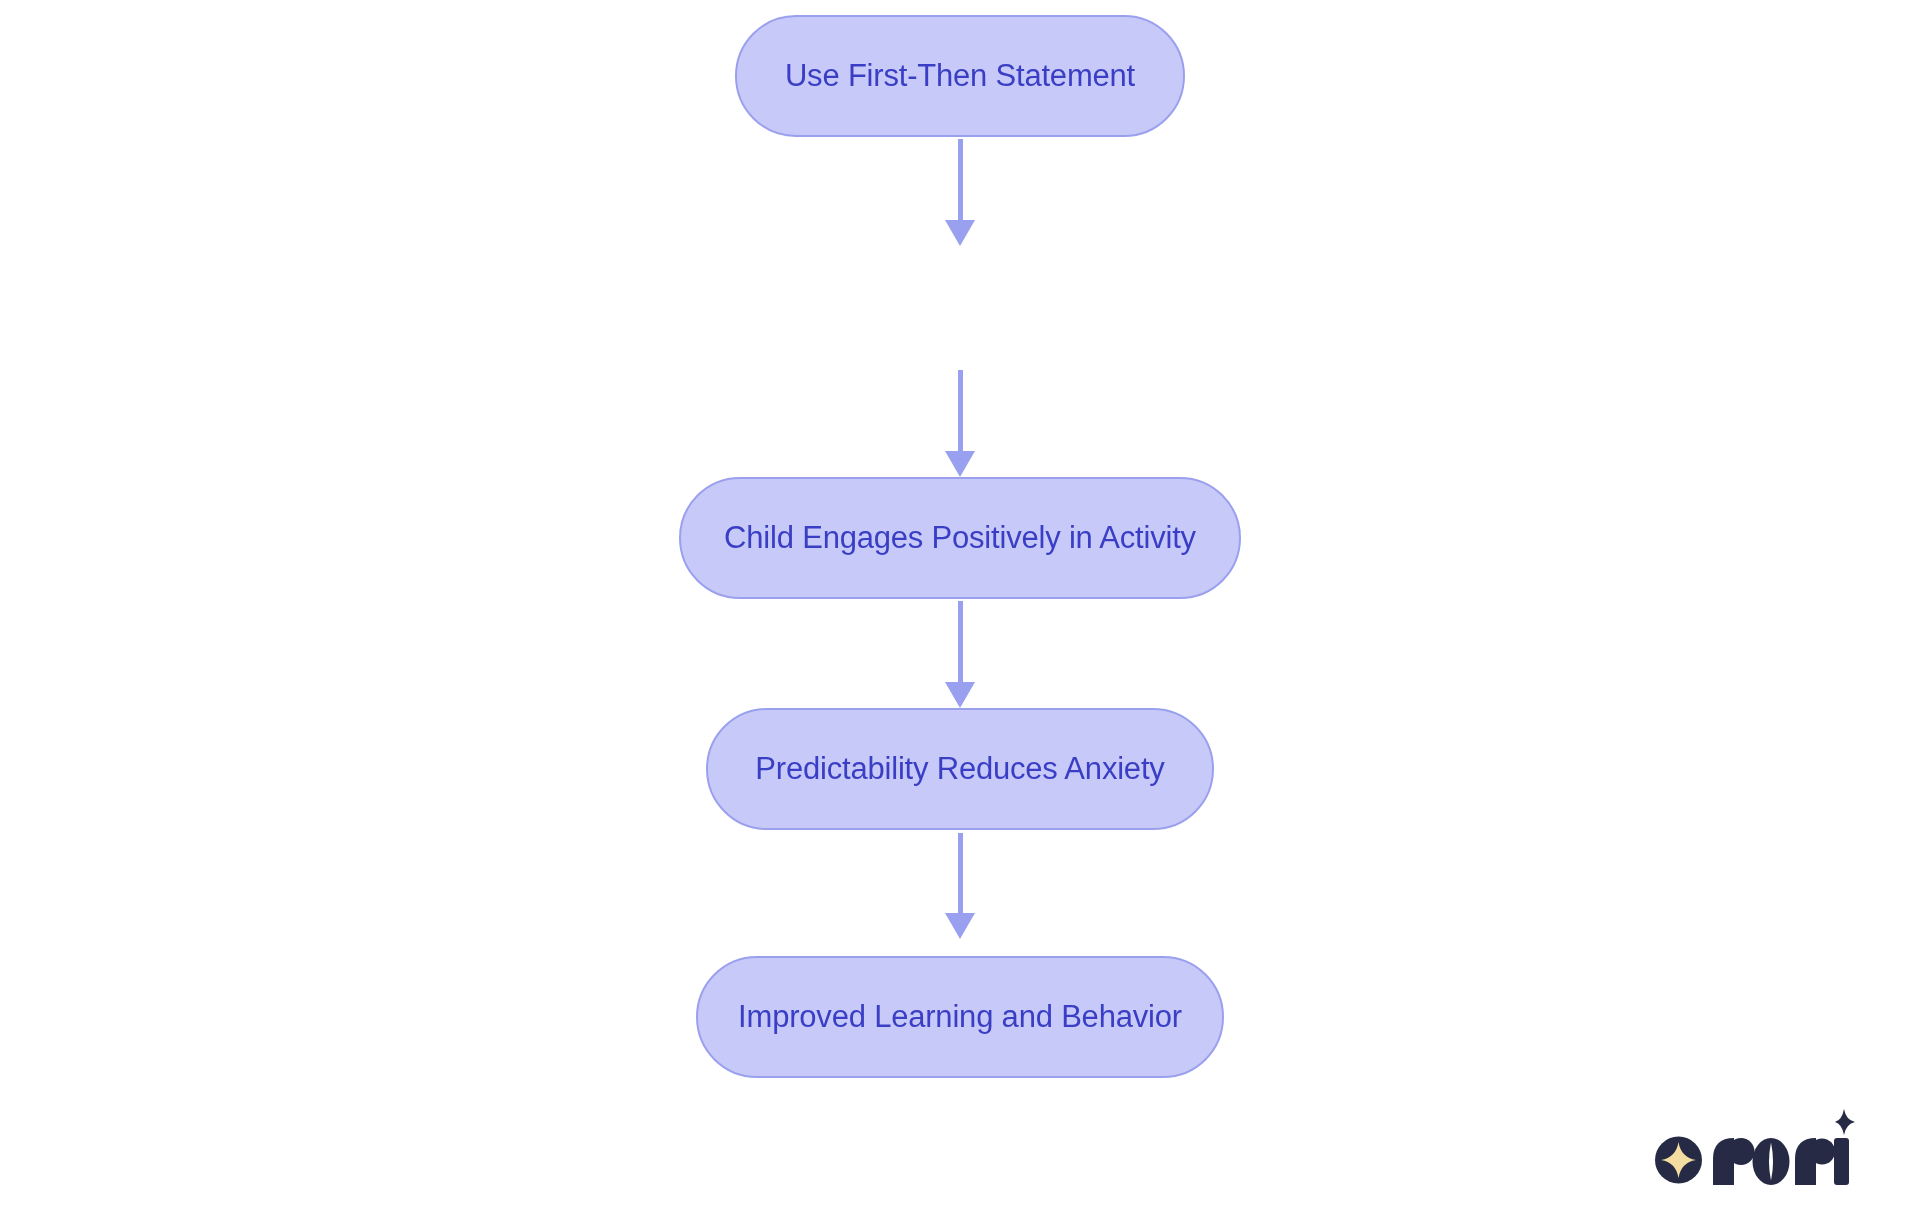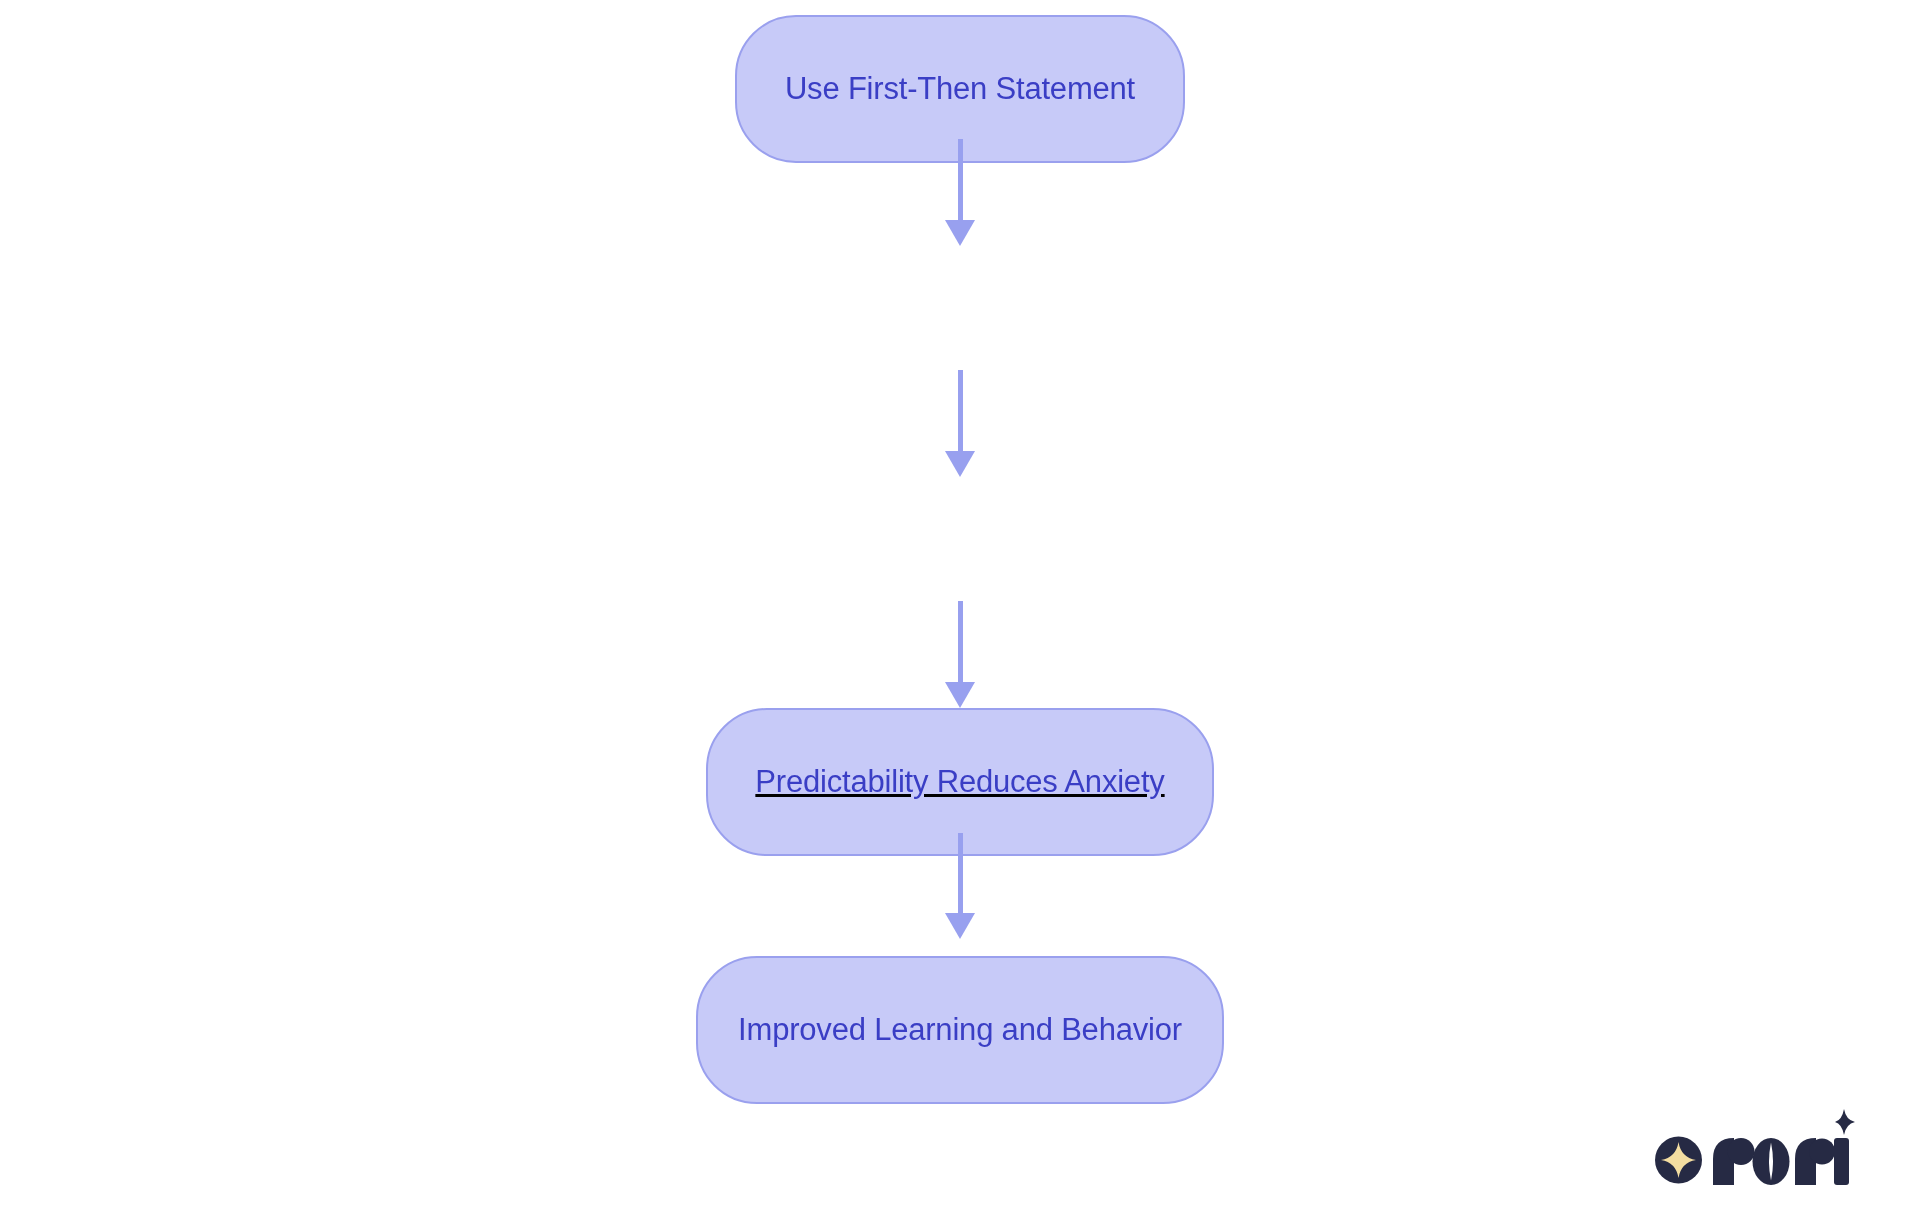--- a/index.html
+++ b/index.html
@@ -6,36 +6,36 @@
   #canvas{
     position:relative;
     width:1920px;height:1215px;
     background:var(--background,#ffffff);
     overflow:hidden;
     font-family:"Liberation Sans", sans-serif;
   }
   .node{
     position:absolute;
     box-sizing:border-box;
-    height:148px;
+    height:122px;
     background:var(--node_fill,#c7caf8);
     border:2px solid var(--node_border,#9aa0ee);
     border-radius:61px;
     display:flex;align-items:center;justify-content:center;
   }
   .node span{
     color:var(--node_text,#3a3ec5);
     font-size:31px;
     letter-spacing:-0.2px;
     white-space:nowrap;
   }
   .node-1{left:735px;top:15px;width:450px;}
   .node-2{left:701px;top:246px;width:518px;}
   .node-3{left:679px;top:477px;width:562px;}
-  .node-4{left:706px;top:708px;width:508px;text-decoration:underline;}
+  .node-4{left:706px;top:708px;width:508px;}
   .node-5{left:696px;top:939px;width:528px;margin-top:17px;}
 
   .arrow{
     position:absolute;
     left:945px;width:30px;
     display:flex;flex-direction:column;align-items:center;
   }
   .arrow-1{top:139px;height:107px;}
   .arrow-2{top:370px;height:107px;}
   .arrow-3{top:601px;height:107px;}
@@ -71,20 +71,23 @@
     <div class="arrow-line"></div>
     <div class="arrow-head"></div>
   </div>
 
 
   <div class="arrow arrow-2">
     <div class="arrow-line"></div>
     <div class="arrow-head"></div>
   </div>
 
+  <div class="node node-3">
+    <span>Child Engages Positively in Activity</span>
+  </div>
 
   <div class="arrow arrow-3">
     <div class="arrow-line"></div>
     <div class="arrow-head"></div>
   </div>
 
   <div class="node node-4">
     <span>Predictability Reduces Anxiety</span>
   </div>
 

